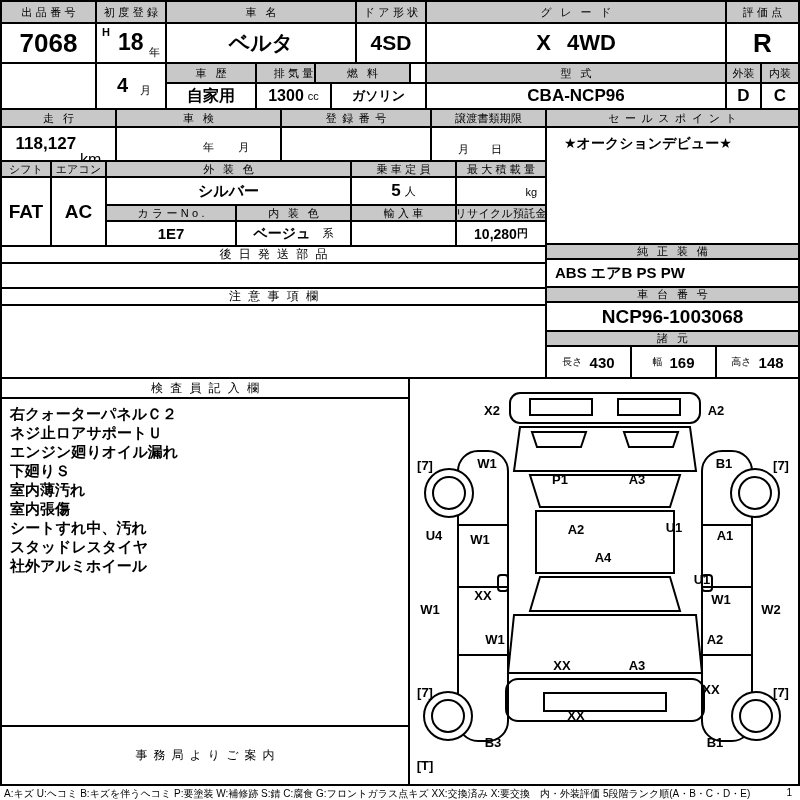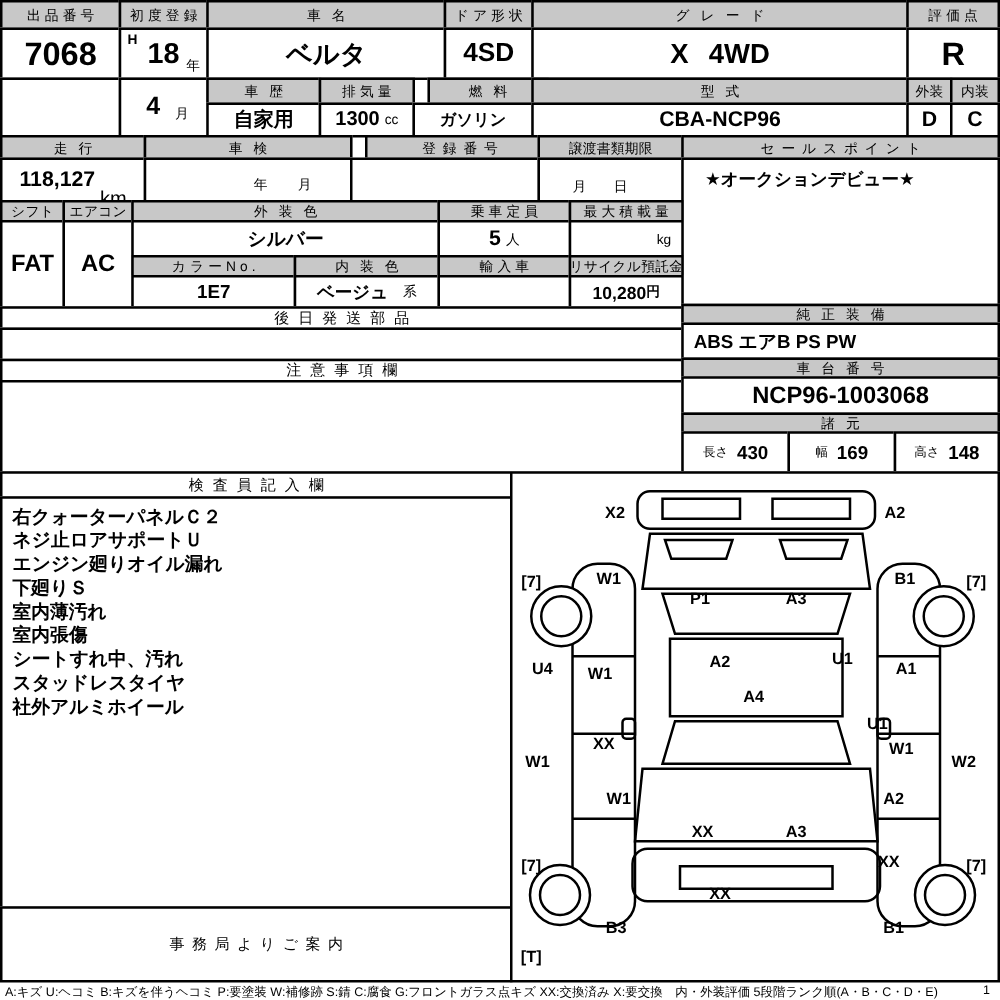--- a/index.html
+++ b/index.html
@@ -61,21 +61,21 @@
 
 <div class="cell hdr wide" style="left:165px;top:62px;width:92px;height:22px;">車歴</div>
 <div class="cell val" style="left:165px;top:82px;width:92px;height:28px;font-size:16px;">自家用</div>
 
 <div class="cell hdr" style="left:255px;top:62px;width:77px;height:22px;">排気量</div>
 <div class="cell val" style="left:255px;top:82px;width:77px;height:28px;font-size:16px;">
   <span>1300</span>
   <span class="unit">cc</span>
 </div>
 
-<div class="cell hdr wide" style="left:342px;top:62px;width:97px;height:22px;">燃料</div>
+<div class="cell hdr wide" style="left:314px;top:62px;width:97px;height:22px;">燃料</div>
 <div class="cell val" style="left:330px;top:82px;width:97px;height:28px;font-size:13px;">ガソリン</div>
 
 <div class="cell hdr wide" style="left:425px;top:62px;width:302px;height:22px;">型式</div>
 <div class="cell val" style="left:425px;top:82px;width:302px;height:28px;font-size:17px;">CBA-NCP96</div>
 
 <div class="cell hdr tight" style="left:725px;top:62px;width:37px;height:22px;">外装</div>
 <div class="cell val" style="left:725px;top:82px;width:37px;height:28px;font-size:17px;">D</div>
 <div class="cell hdr tight" style="left:760px;top:62px;width:40px;height:22px;">内装</div>
 <div class="cell val" style="left:760px;top:82px;width:40px;height:28px;font-size:17px;">C</div>
 
@@ -83,21 +83,21 @@
 <div class="cell val" style="left:0;top:126px;width:117px;height:36px;font-size:17px;">
   <span>118,127</span>
   <span class="unit" style="font-weight:normal;font-size:16px;margin-top:32px;">km</span>
 </div>
 
 <div class="cell hdr wide" style="left:115px;top:108px;width:167px;height:20px;">車検</div>
 <div class="cell" style="left:115px;top:126px;width:167px;height:36px;">
   <span style="position:absolute;left:86px;top:12px;font-size:11px;letter-spacing:.6em;">年　月</span>
 </div>
 
-<div class="cell hdr midwide" style="left:280px;top:108px;width:152px;height:20px;margin-left:12px;">登録番号</div>
+<div class="cell hdr midwide" style="left:280px;top:108px;width:152px;height:20px;">登録番号</div>
 <div class="cell" style="left:280px;top:126px;width:152px;height:36px;"></div>
 
 <div class="cell hdr tight" style="left:430px;top:108px;width:117px;height:20px;">譲渡書類期限</div>
 <div class="cell" style="left:430px;top:126px;width:117px;height:36px;">
   <span style="position:absolute;left:26px;top:14px;font-size:11px;letter-spacing:.5em;">月　日</span>
 </div>
 
 <div class="cell hdr midwide" style="left:545px;top:108px;width:255px;height:20px;">セールスポイント</div>
 <div class="cell" style="left:545px;top:126px;width:255px;height:119px;">
   <div style="padding:7px 17px;font-size:14px;font-weight:bold;">★オークションデビュー★</div>

